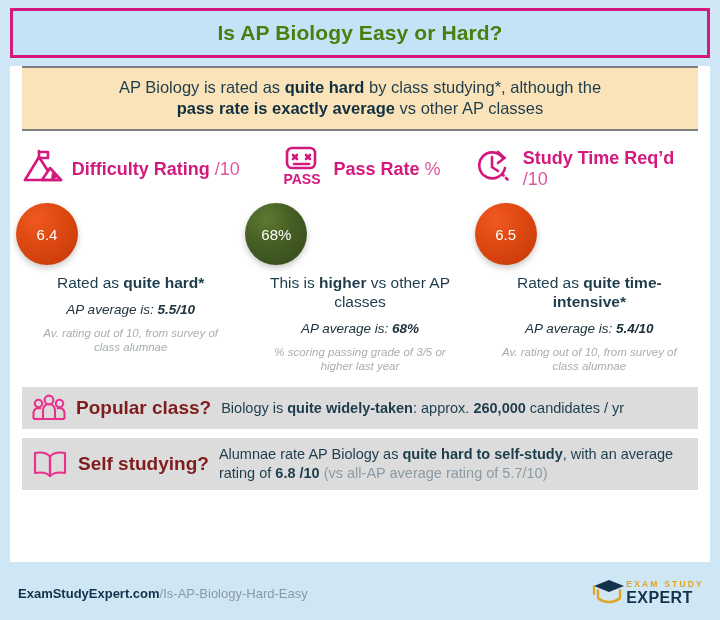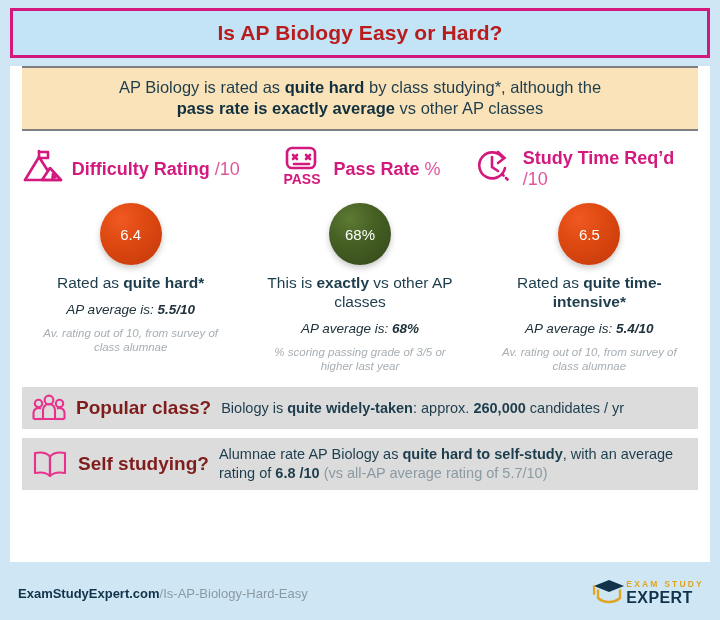--- a/index.html
+++ b/index.html
@@ -23,21 +23,21 @@
   
   .title-box {
     border: 3px solid #d3197d;
     background: #c3e4f7;
     height: 50px;
     display: flex;
     align-items: center;
     justify-content: center;
   }
   .title-text {
-    color: #b91c1c;
+    color: #4d7c0f;
     font-size: 21px;
     font-weight: bold;
     letter-spacing: .1px;
   }
 
   
   .body-area {
     background: #ffffff;
     margin-top: 6px;
     height: 496px;
@@ -79,21 +79,21 @@
   .col-icon { flex: 0 0 auto; }
   .col-title {
     text-align: left;
     color: #d3197d;
     font-size: 18px;
     font-weight: bold;
     line-height: 21px;
   }
   .col-title .unit { font-weight: normal; color: #e0559c; }
 
-  .bubble-wrap { height: 78px; display: flex; align-items: center; justify-content: center; }
+  .bubble-wrap { height: 78px; display: flex; align-items: center; }
   .bubble {
     width: 62px; height: 62px;
     border-radius: 50%;
     display: flex; align-items: center; justify-content: center;
     color: #fff;
     font-size: 15px;
     font-weight: normal;
     box-shadow: 0 3px 6px rgba(0,0,0,.22);
   }
   .bubble.orange {
@@ -235,21 +235,21 @@
                 <path d="M15 18 L30 18"></path>
               </g>
               <text x="23" y="38" text-anchor="middle" fill="#d3197d" font-family="Liberation Sans, sans-serif" font-size="14" font-weight="bold">PASS</text>
             </svg>
           </span>
           <span class="col-title"><span>Pass Rate</span> <span class="unit">%</span></span>
         </div>
         <div class="bubble-wrap">
           <div class="bubble green">68%</div>
         </div>
-        <div class="verdict"><span>This is </span><b>exactly</b><span> vs other AP classes</span></div>
+        <div class="verdict"><span>This is </span><b>higher</b><span> vs other AP classes</span></div>
         <div class="avg"><span>AP average is: </span><b>68%</b></div>
         <div class="note">% scoring passing grade of 3/5 or higher last year</div>
       </div>
 
       <div class="col">
         <div class="col-head">
           <span class="col-icon">
             <svg width="40" height="38" viewBox="0 0 40 38">
               <g fill="none" stroke="#d3197d" stroke-width="2.6" stroke-linecap="round">
                 <path d="M28 10 A13 13 0 1 0 30 20"></path>

